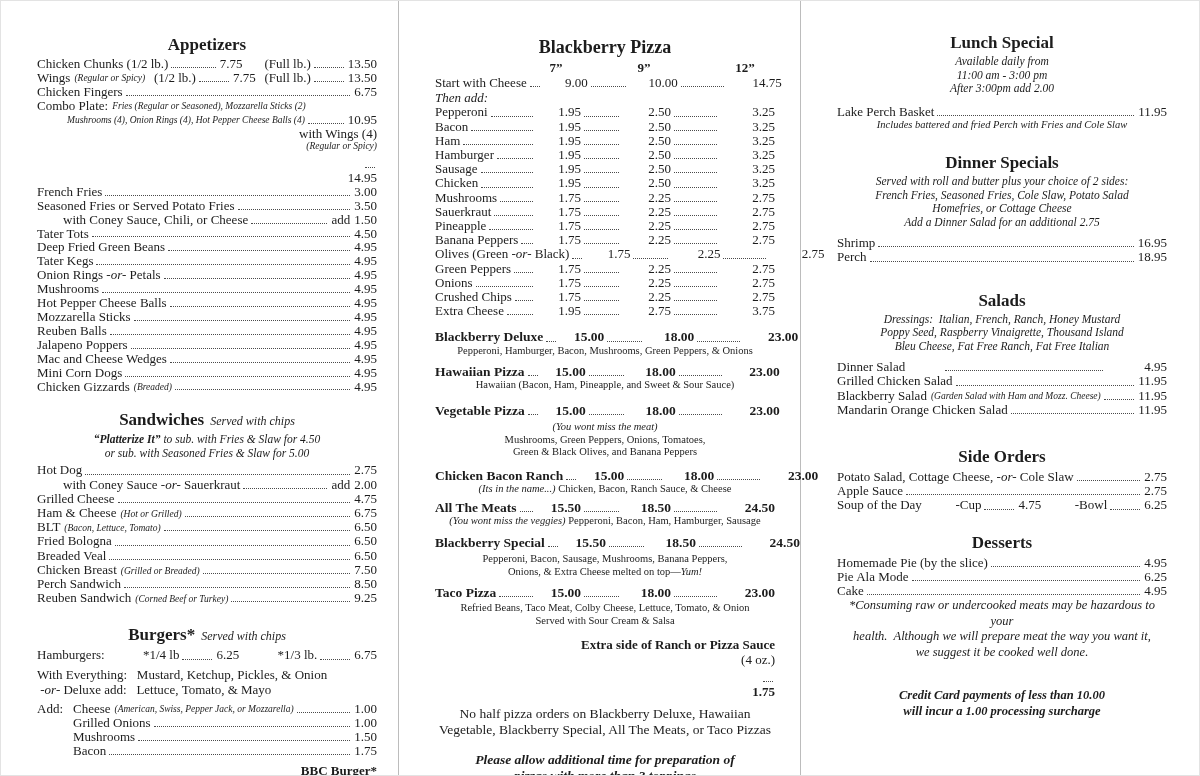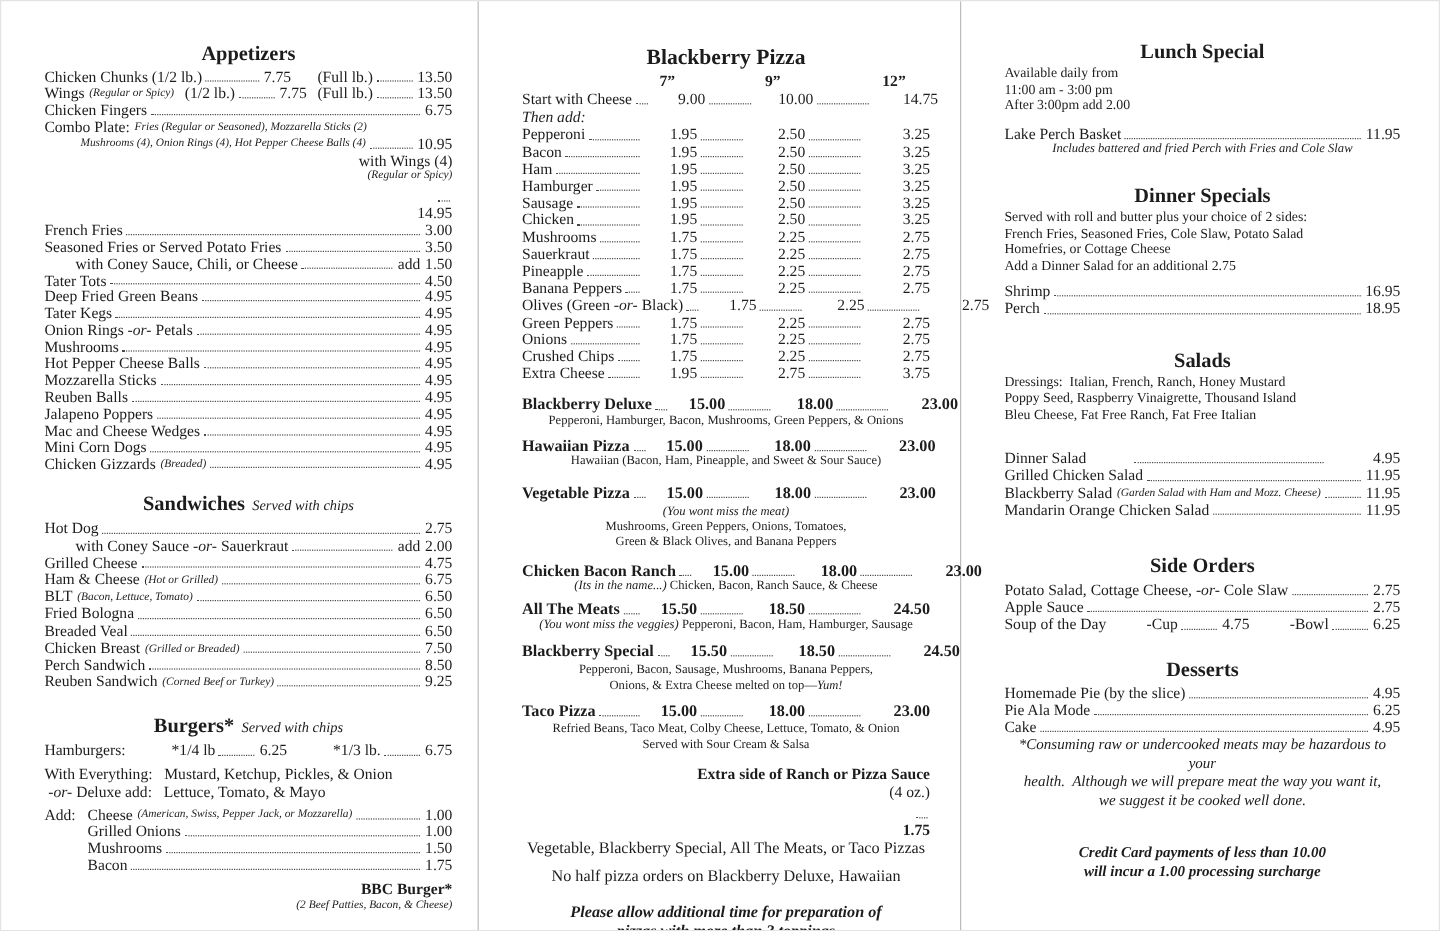--- a/index.html
+++ b/index.html
@@ -10,21 +10,21 @@
   #div1{left:397px;} #div2{left:799px;}
   .col{position:absolute;top:0;box-sizing:border-box;}
   #col-left{left:36px;width:340px;padding-top:34px;}
   #col-mid{left:434px;width:340px;padding-top:36px;}
   #col-right{left:836px;width:330px;padding-top:32px;}
 
   .sec-title{text-align:center;font-weight:bold;font-size:17px;line-height:20px;margin-bottom:2px;}
   .sec-pizza .sec-title{font-size:18px;margin-bottom:4px;}
   .suffix{font-weight:normal;font-style:italic;font-size:12px;margin-left:6px;}
   .subwrap{margin-bottom:3px;}
-  .sub{text-align:left;font-size:11.5px;line-height:13.5px;}
+  .sub{text-align:center;font-style:italic;font-size:11.5px;line-height:13.5px;}
 
   .row{display:flex;align-items:flex-end;font-size:13px;line-height:14.2px;}
   .sec-appetizers .row{line-height:13.9px;}
   .nm{white-space:nowrap;}
   .n2{font-weight:normal;}
   .note{font-style:italic;font-weight:normal;font-size:9.5px;line-height:12.5px;margin-left:4px;white-space:nowrap;}
   .price{white-space:nowrap;margin-left:2px;}
   .pre{margin:0 2px;}
   .lead{flex:1 1 14px;min-width:10px;border-bottom:1px dotted #4a4a4a;margin:0 2px 3px 3px;}
   .lead.sm{flex:0 0 30px;min-width:30px;}
@@ -181,20 +181,24 @@
         </div>
         <div class="row">
           <span class="nm">Chicken Gizzards</span>
           <span class="note">(Breaded)</span>
           <span class="lead"></span>
           <span class="price">4.95</span>
         </div>
       </div>
       <div class="sec sec-sandwiches">
         <div class="sec-title"><span>Sandwiches</span><span class="suffix">Served with chips</span></div>
+        <div class="subwrap">
+          <div class="sub"><span class="bd">“Platterize It”</span><span> to sub. with Fries &amp; Slaw for 4.50</span></div>
+          <div class="sub"><span>or sub. with Seasoned Fries &amp; Slaw for 5.00</span></div>
+        </div>
         <div class="row">
           <span class="nm">Hot Dog</span>
           <span class="lead"></span>
           <span class="price">2.75</span>
         </div>
         <div class="row ind1">
           <span class="nm">with Coney Sauce <i>-or-</i> Sauerkraut</span>
           <span class="lead"></span>
           <span class="pre">add</span>
           <span class="price">2.00</span>
@@ -525,22 +529,22 @@
           <span class="pzp">23.00</span>
         </div>
         <div class="desc" style="margin-top: 2px;"><span>Refried Beans, Taco Meat, Colby Cheese, Lettuce, Tomato, &amp; Onion</span></div>
         <div class="desc"><span>Served with Sour Cream &amp; Salsa</span></div>
         <div class="row bd" style="margin-top: 11px; flex-direction: column;">
           <span class="nm">Extra side of Ranch or Pizza Sauce</span>
           <span class="n2"> (4 oz.)</span>
           <span class="lead"></span>
           <span class="price">1.75</span>
         </div>
+        <div class="trow ctr" style="margin-top: 7px;"><span>No half pizza orders on Blackberry Deluxe, Hawaiian</span></div>
         <div class="trow ctr"><span>Vegetable, Blackberry Special, All The Meats, or Taco Pizzas</span></div>
-        <div class="trow ctr" style="margin-top: 7px;"><span>No half pizza orders on Blackberry Deluxe, Hawaiian</span></div>
         <div class="trow ctr" style="margin-top: 13px;"><span class="it bd">Please allow additional time for preparation of</span></div>
         <div class="trow ctr"><span class="it bd">pizzas with more than 3 toppings</span></div>
       </div>
     </div>
   <div class="col" id="col-right">
       <div class="sec sec-lunch-special">
         <div class="sec-title"><span>Lunch Special</span></div>
         <div class="subwrap">
           <div class="sub"><span>Available daily from</span></div>
           <div class="sub"><span>11:00 am - 3:00 pm</span></div>
@@ -572,21 +576,21 @@
           <span class="price">18.95</span>
         </div>
       </div>
       <div class="sec sec-salads">
         <div class="sec-title"><span>Salads</span></div>
         <div class="subwrap">
           <div class="sub"><span>Dressings:&nbsp; Italian, French, Ranch, Honey Mustard</span></div>
           <div class="sub"><span>Poppy Seed, Raspberry Vinaigrette, Thousand Island</span></div>
           <div class="sub"><span>Bleu Cheese, Fat Free Ranch, Fat Free Italian</span></div>
         </div>
-        <div class="row" style="margin-top: 22px; gap: 37px;">
+        <div class="row" style="margin-top: 7px; gap: 37px;">
           <span class="nm">Dinner Salad</span>
           <span class="lead"></span>
           <span class="price">4.95</span>
         </div>
         <div class="row">
           <span class="nm">Grilled Chicken Salad</span>
           <span class="lead"></span>
           <span class="price">11.95</span>
         </div>
         <div class="row">

